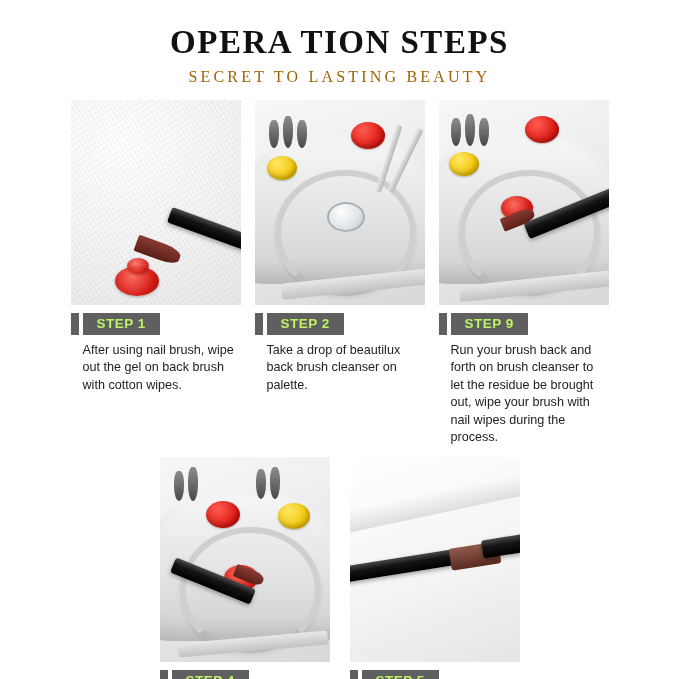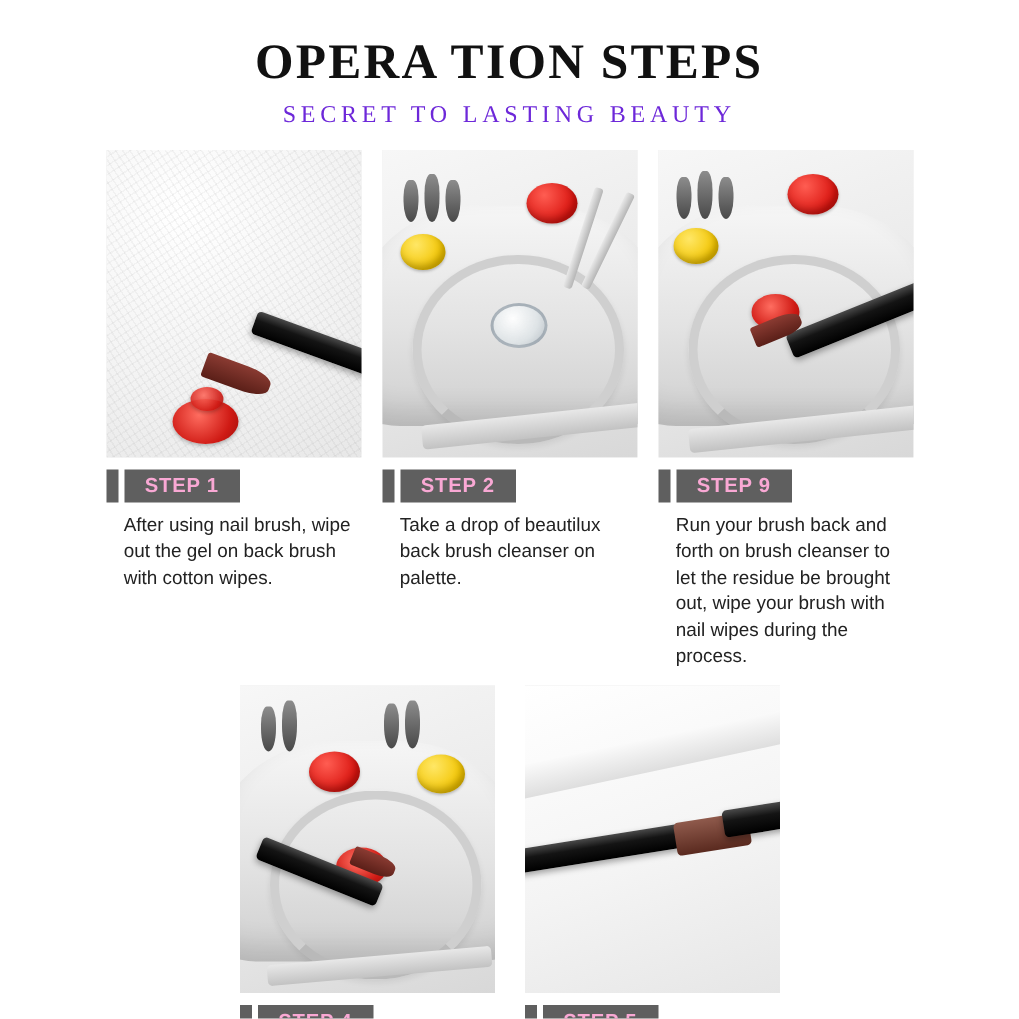--- a/index.html
+++ b/index.html
@@ -31,21 +31,21 @@
     letter-spacing: 1.5px;
     color: #111111;
     margin: 0;
     line-height: 1.15;
   }
   .sub-title {
     font-family: "Liberation Serif", serif;
     font-size: 16px;
     font-weight: normal;
     letter-spacing: 3.2px;
-    color: #6d28d9;
+    color: #a16207;
     margin: 6px 0 0 0;
   }
   .row {
     display: flex;
     justify-content: center;
     gap: 14px;
     margin-top: 14px;
     padding: 0 78px;
     box-sizing: border-box;
   }
@@ -74,21 +74,21 @@
     position: absolute;
     left: 0;
     top: 0;
     width: 8px;
     height: 22px;
     background: #5f5f5f;
   }
   .badge2 {
     display: inline-block;
     background: #5f5f5f;
-    color: #f9a8d4;
+    color: #bef264;
     font-size: 13.5px;
     font-weight: bold;
     letter-spacing: 0.5px;
     padding: 3px 14px;
     line-height: 16px;
   }
   .desc {
     font-size: 12.6px;
     line-height: 17.5px;
     color: #222222;

